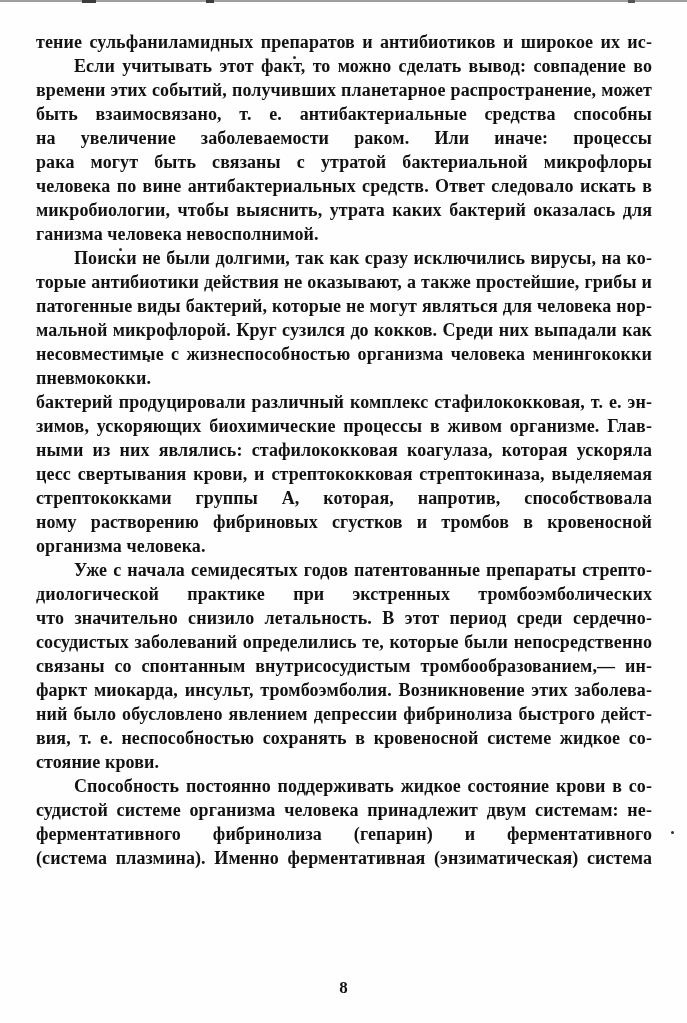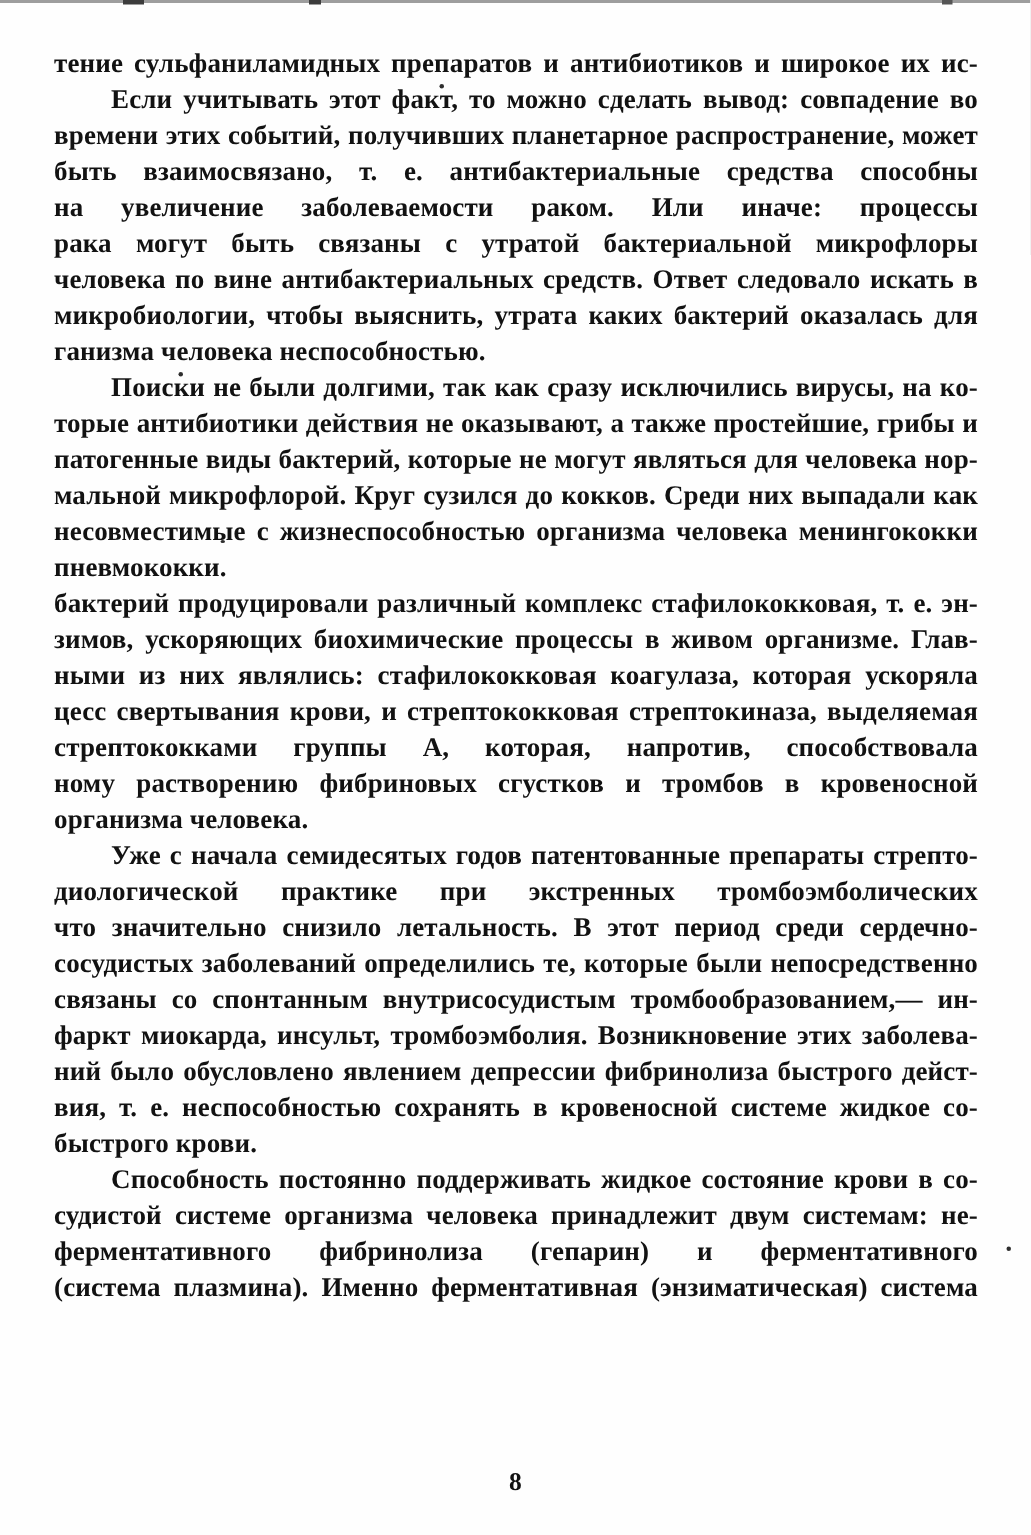--- a/index.html
+++ b/index.html
@@ -99,21 +99,21 @@
 
     <div class="line">тение сульфаниламидных препаратов и антибиотиков и широкое их ис-</div>
 
     <div class="line indent">Если учитывать этот факт, то можно сделать вывод: совпадение во</div>
     <div class="line">времени этих событий, получивших планетарное распространение, может</div>
     <div class="line">быть взаимосвязано, т. е. антибактериальные средства способны повлиять</div>
     <div class="line">на увеличение заболеваемости раком. Или иначе: процессы возникновения</div>
     <div class="line">рака могут быть связаны с утратой бактериальной микрофлоры организма</div>
     <div class="line">человека по вине антибактериальных средств. Ответ следовало искать в</div>
     <div class="line">микробиологии, чтобы выяснить, утрата каких бактерий оказалась для ор-</div>
-    <div class="line parend">ганизма человека неспособностью.</div>
+    <div class="line parend">ганизма человека невосполнимой.</div>
 
     <div class="line indent">Поиски не были долгими, так как сразу исключились вирусы, на ко-</div>
     <div class="line">торые антибиотики действия не оказывают, а также простейшие, грибы и</div>
     <div class="line">патогенные виды бактерий, которые не могут являться для человека нор-</div>
     <div class="line">мальной микрофлорой. Круг сузился до кокков. Среди них выпадали как</div>
     <div class="line">несовместимые с жизнеспособностью организма человека менингококки и</div>
     <div class="line parend">пневмококки.</div>
 
     <div class="line">бактерий продуцировали различный комплекс стафилококковая, т. е. эн-</div>
     <div class="line">зимов, ускоряющих биохимические процессы в живом организме. Глав-</div>
@@ -124,21 +124,21 @@
     <div class="line parend">организма человека.</div>
 
     <div class="line indent">Уже с начала семидесятых годов патентованные препараты стрепто-</div>
     <div class="line">диологической практике при экстренных тромбоэмболических состояниях,</div>
     <div class="line">что значительно снизило летальность. В этот период среди сердечно-</div>
     <div class="line">сосудистых заболеваний определились те, которые были непосредственно</div>
     <div class="line">связаны со спонтанным внутрисосудистым тромбообразованием,— ин-</div>
     <div class="line">фаркт миокарда, инсульт, тромбоэмболия. Возникновение этих заболева-</div>
     <div class="line">ний было обусловлено явлением депрессии фибринолиза быстрого дейст-</div>
     <div class="line">вия, т. е. неспособностью сохранять в кровеносной системе  жидкое со-</div>
-    <div class="line parend">быстрого крови.</div>
+    <div class="line parend">стояние крови.</div>
 
     <div class="line indent">Способность постоянно поддерживать жидкое состояние крови в со-</div>
     <div class="line">судистой системе организма человека принадлежит двум системам: не-</div>
     <div class="line">ферментативного фибринолиза (гепарин) и ферментативного фибринолиза</div>
     <div class="line">(система плазмина). Именно ферментативная (энзиматическая) система</div>
 
   </div>
 
   <div class="footer">
     <span class="page-number">8</span>

